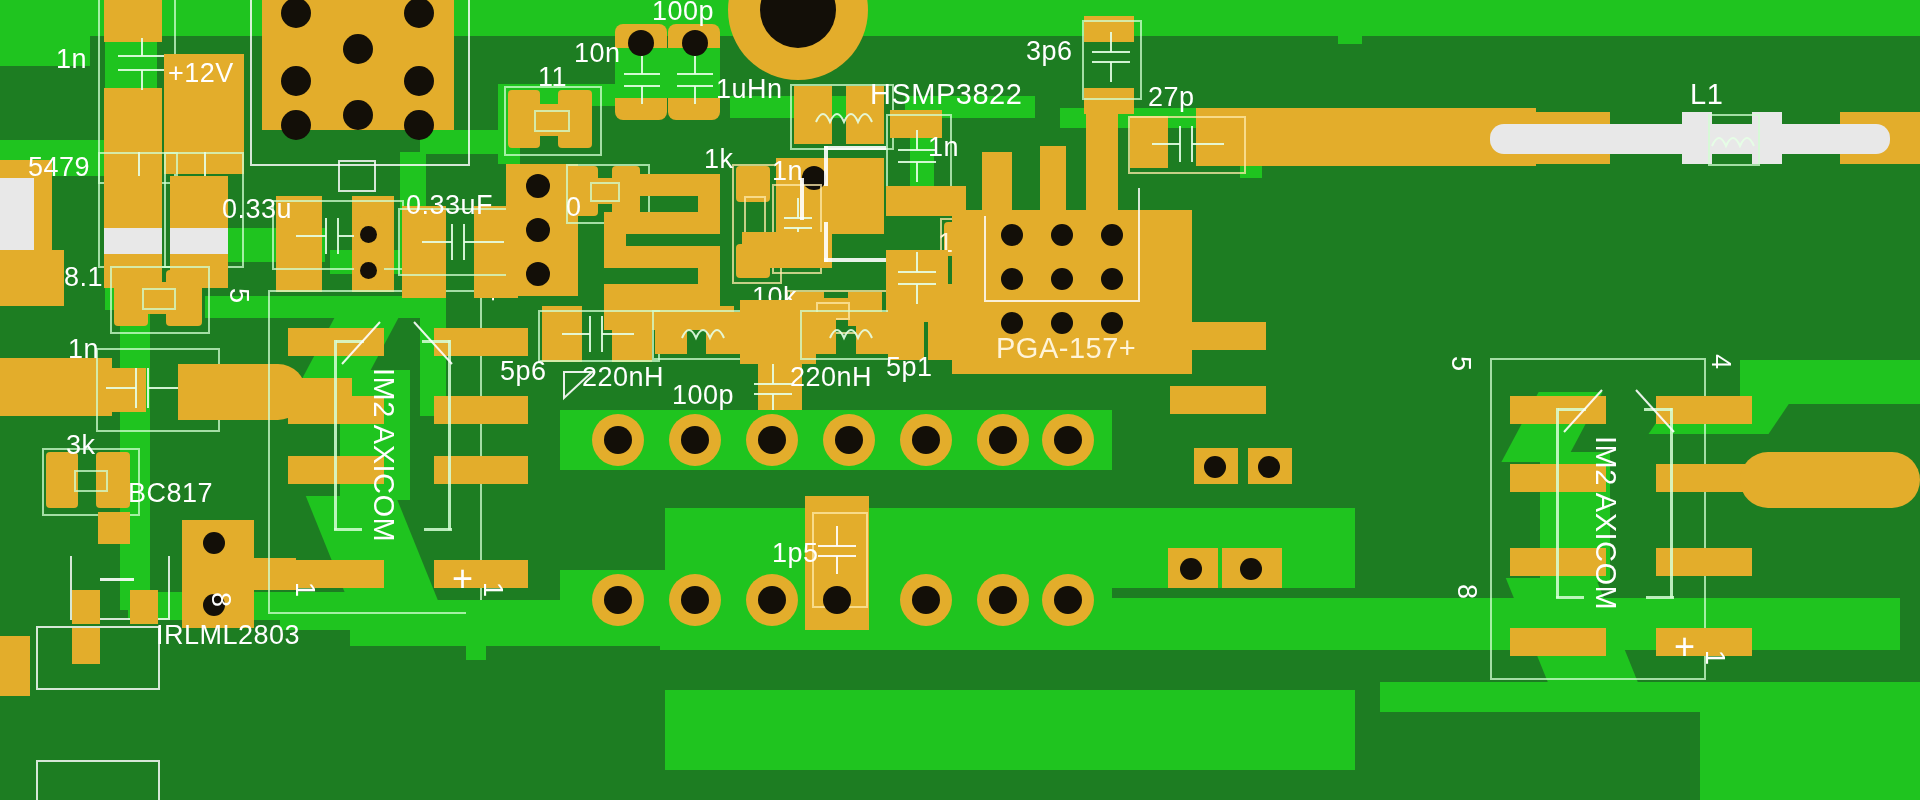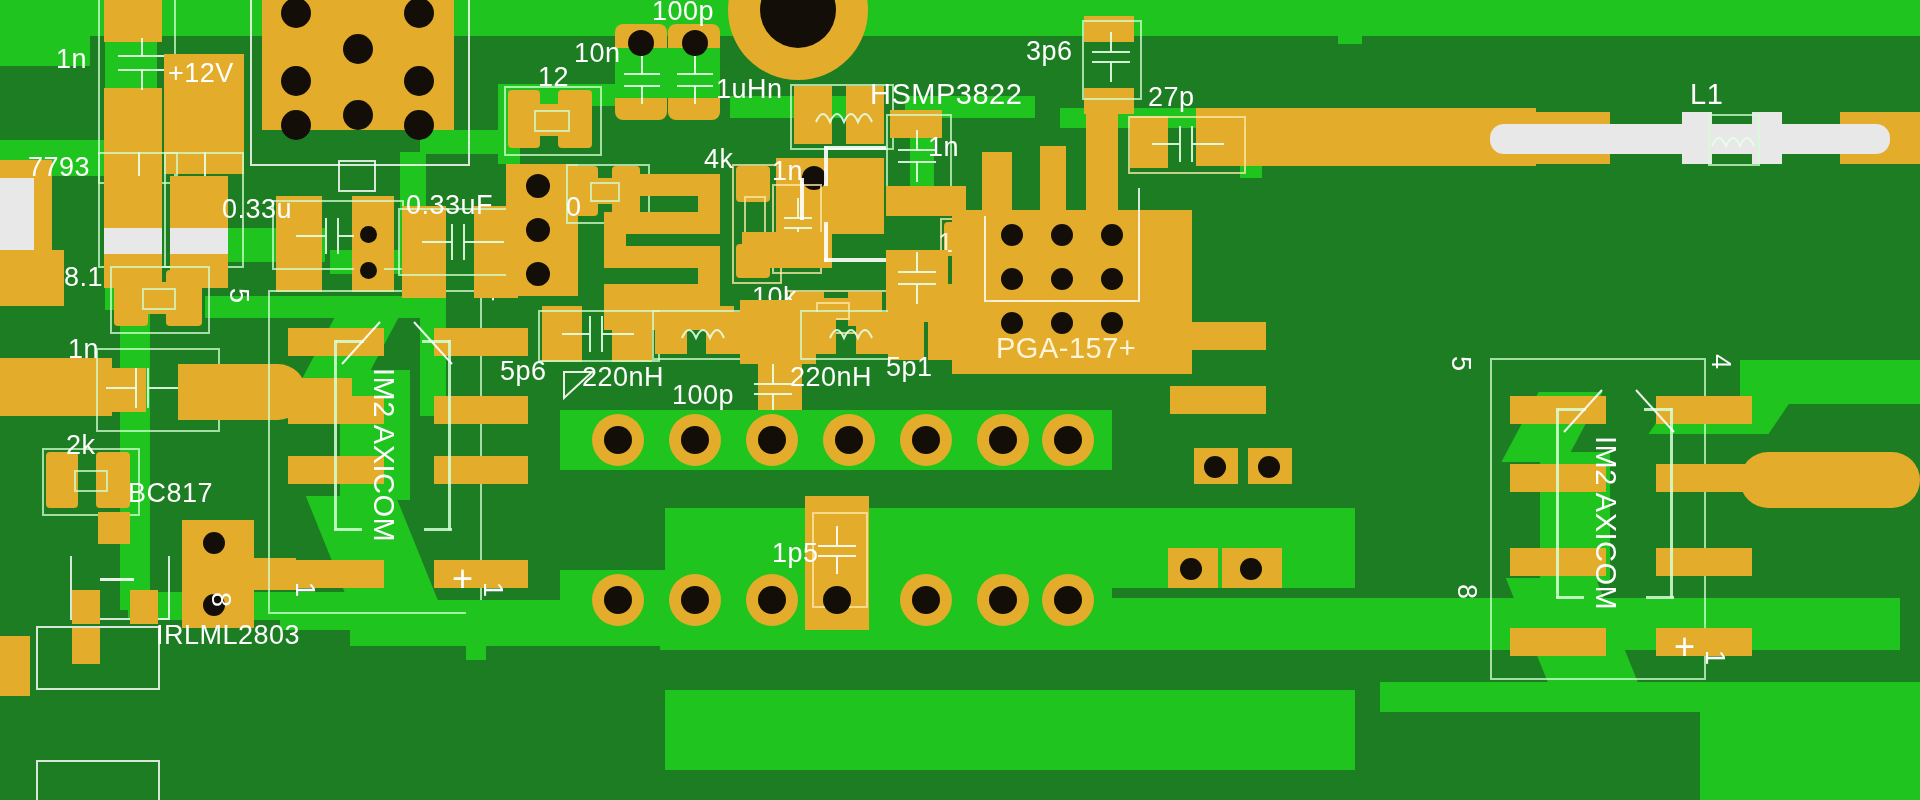--- a/index.html
+++ b/index.html
@@ -121,21 +121,21 @@
   <div class="outline-g" style="left:164px;top:152px;width:76px;height:112px;"></div>
   <svg class="cap" width="80" height="100" style="left:166px;top:152px;">
     <path d="M18 26 L60 26 L39 62 Z"></path>
       <line x1="18" y1="62" x2="60" y2="62"></line>
       <line x1="39" y1="0" x2="39" y2="26"></line>
       <line x1="39" y1="62" x2="39" y2="96"></line>
   </svg>
   <div class="pad" style="left:170px;top:176px;width:58px;height:54px;"></div>
   <div class="silver" style="left:170px;top:228px;width:58px;height:28px;"></div>
   <div class="pad" style="left:170px;top:254px;width:58px;height:34px;"></div>
-  <div class="silk" style="left:28px;top:152px;">7793</div>
+  <div class="silk" style="left:28px;top:152px;">5479</div>
 
   <div class="pad" style="left:276px;top:196px;width:46px;height:96px;"></div>
   <div class="pad" style="left:352px;top:196px;width:42px;height:96px;"></div>
   <div class="outline-g" style="left:272px;top:200px;width:128px;height:66px;"></div>
   <svg class="cap" width="90" height="50" style="left:292px;top:212px;">
     <line x1="34" y1="6" x2="34" y2="42"></line>
       <line x1="46" y1="6" x2="46" y2="42"></line>
       <line x1="4" y1="24" x2="34" y2="24"></line>
       <line x1="46" y1="24" x2="86" y2="24"></line>
   </svg>
@@ -174,21 +174,21 @@
   </svg>
   <div class="pad r30" style="left:178px;top:364px;width:128px;height:56px;"></div>
   <div class="pad" style="left:178px;top:364px;width:96px;height:56px;"></div>
   <div class="pad" style="left:286px;top:378px;width:66px;height:30px;"></div>
   <div class="silk" style="left:68px;top:334px;">1n</div>
 
   <div class="pad r4" style="left:46px;top:452px;width:32px;height:56px;"></div>
   <div class="pad r4" style="left:96px;top:452px;width:34px;height:56px;"></div>
   <div class="outline-g" style="left:42px;top:448px;width:94px;height:64px;"></div>
   <div class="outline-g" style="left:74px;top:470px;width:30px;height:18px;"></div>
-  <div class="silk" style="left:66px;top:430px;">2k</div>
+  <div class="silk" style="left:66px;top:430px;">3k</div>
 
   <div class="pad" style="left:98px;top:512px;width:32px;height:32px;"></div>
   <div class="outline" style="left:70px;top:556px;width:96px;height:62px;border-top:none;"></div>
   <div class="wline" style="left:100px;top:578px;width:34px;height:3px;"></div>
   <div class="pad" style="left:72px;top:590px;width:28px;height:34px;"></div>
   <div class="pad" style="left:130px;top:590px;width:28px;height:34px;"></div>
   <div class="pad" style="left:72px;top:628px;width:28px;height:36px;"></div>
   <div class="silk" style="left:128px;top:478px;">BC817</div>
   <div class="outline" style="left:36px;top:626px;width:120px;height:60px;"></div>
 
@@ -243,21 +243,21 @@
   <div class="pad" style="left:506px;top:164px;width:72px;height:132px;"></div>
   <div class="hole" style="left:526px;top:174px;width:24px;height:24px;"></div>
   <div class="hole" style="left:526px;top:218px;width:24px;height:24px;"></div>
   <div class="hole" style="left:526px;top:262px;width:24px;height:24px;"></div>
 
   <div class="pad r4" style="left:508px;top:90px;width:32px;height:58px;"></div>
   <div class="pad r4" style="left:558px;top:90px;width:34px;height:58px;"></div>
   <div class="pad" style="left:508px;top:104px;width:84px;height:32px;"></div>
   <div class="outline-g" style="left:504px;top:86px;width:94px;height:66px;"></div>
   <div class="outline-g" style="left:534px;top:110px;width:32px;height:18px;"></div>
-  <div class="silk" style="left:538px;top:62px;">12</div>
+  <div class="silk" style="left:538px;top:62px;">11</div>
 
   <div class="pad r4" style="left:570px;top:166px;width:28px;height:50px;"></div>
   <div class="pad r4" style="left:612px;top:166px;width:28px;height:50px;"></div>
   <div class="pad" style="left:570px;top:178px;width:70px;height:26px;"></div>
   <div class="outline-g" style="left:566px;top:164px;width:80px;height:56px;"></div>
   <div class="outline-g" style="left:590px;top:182px;width:26px;height:16px;"></div>
   <div class="silk" style="left:566px;top:192px;">0</div>
 
   <div class="pad" style="left:640px;top:174px;width:80px;height:22px;"></div>
   <div class="pad" style="left:698px;top:174px;width:22px;height:60px;"></div>
@@ -309,21 +309,21 @@
       <line x1="29" y1="2" x2="29" y2="22"></line>
       <line x1="29" y1="34" x2="29" y2="54"></line>
   </svg>
   <div class="pad" style="left:886px;top:186px;width:80px;height:30px;"></div>
   <div class="silk" style="left:928px;top:132px;">1n</div>
 
   <div class="pad r4" style="left:736px;top:166px;width:34px;height:36px;"></div>
   <div class="pad r4" style="left:736px;top:244px;width:34px;height:34px;"></div>
   <div class="outline-y" style="left:732px;top:164px;width:46px;height:116px;"></div>
   <div class="outline-y" style="left:744px;top:196px;width:18px;height:44px;"></div>
-  <div class="silk" style="left:704px;top:144px;">4k</div>
+  <div class="silk" style="left:704px;top:144px;">1k</div>
 
   <div class="pad" style="left:776px;top:158px;width:108px;height:76px;"></div>
   <div class="hole" style="left:802px;top:166px;width:24px;height:24px;"></div>
   <div class="outline-y" style="left:772px;top:184px;width:46px;height:86px;"></div>
   <svg class="cap" width="46" height="54" style="left:774px;top:196px;">
     <line x1="10" y1="22" x2="38" y2="22"></line>
       <line x1="10" y1="32" x2="38" y2="32"></line>
       <line x1="24" y1="2" x2="24" y2="22"></line>
       <line x1="24" y1="32" x2="24" y2="52"></line>
   </svg>

